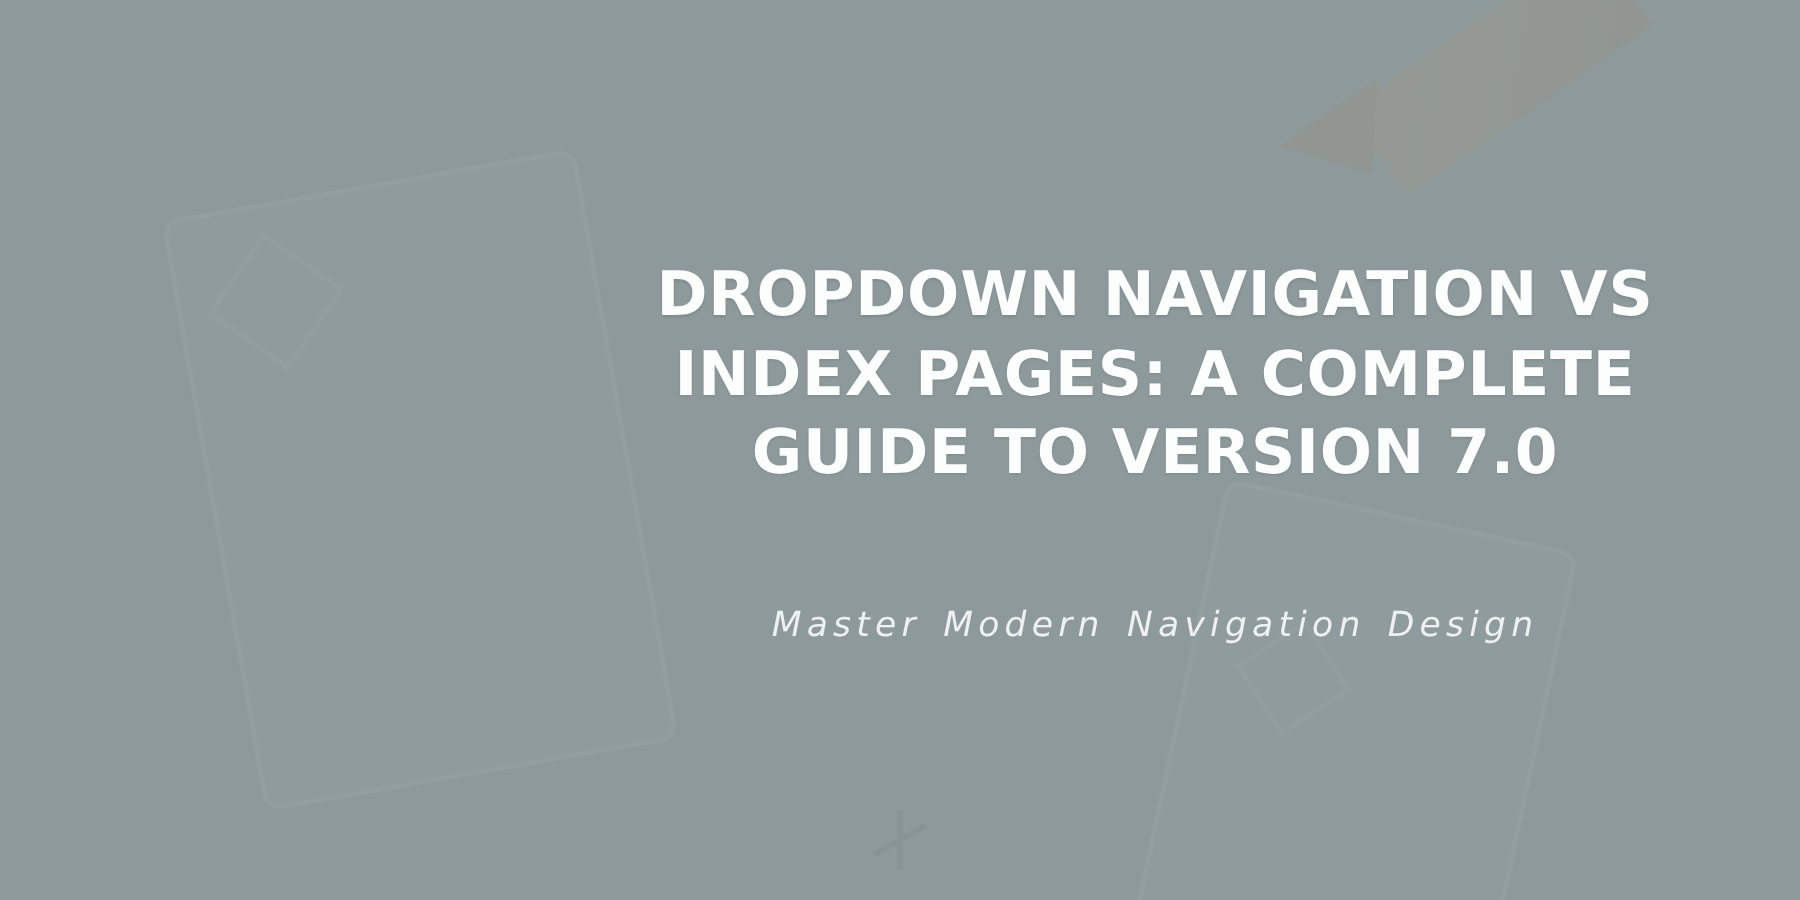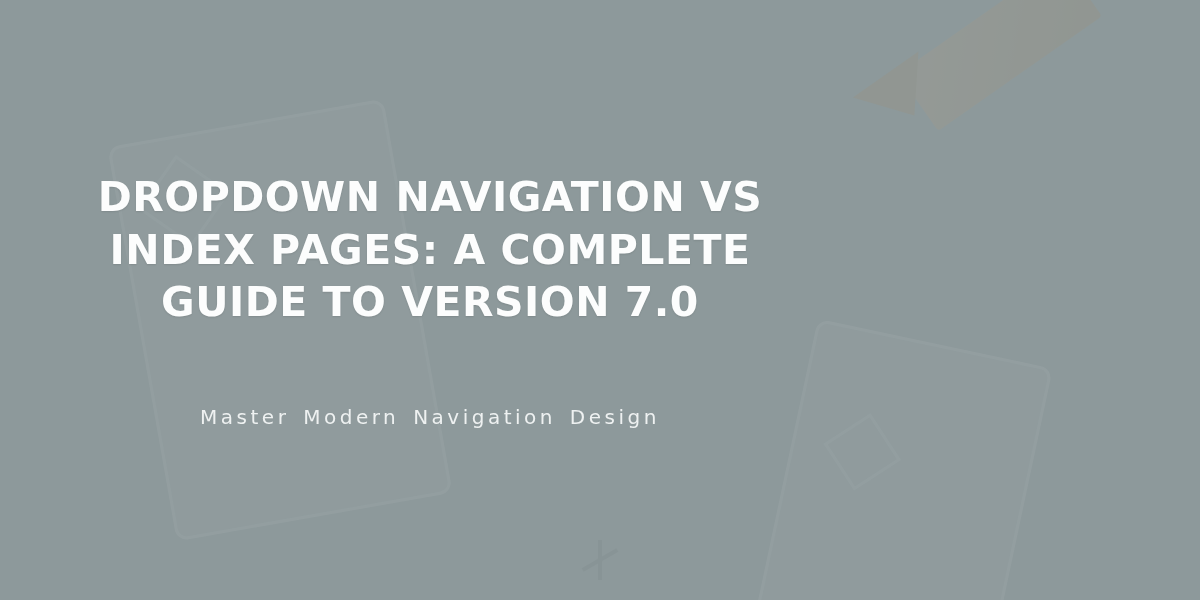--- a/index.html
+++ b/index.html
@@ -15,22 +15,23 @@
       position: relative;
     }
     .hero {
       width: 100%;
       height: 100%;
       background: #8d999b;
       position: relative;
       display: flex;
       flex-direction: column;
       justify-content: center;
-      align-items: flex-start;
+      align-items: flex-end;
       text-align: center;
+      padding-left: 40px;
     }
     .bg-decoration {
       position: absolute;
       inset: 0;
       overflow: hidden;
       opacity: 0.15;
     }
     .arrow-top {
       position: absolute;
       top: -40px;
@@ -135,23 +136,24 @@
       font-size: 41px;
       line-height: 1.28;
       letter-spacing: 0.5px;
       text-transform: uppercase;
       text-shadow: 0 1px 2px rgba(0,0,0,0.1);
     }
     .subtitle {
       margin-top: 76px;
       color: #eef1f1;
       font-weight: 400;
-      font-size: 20px;
+      font-size: 23px;
       letter-spacing: 3.5px;
       word-spacing: 4px;
+      font-style: italic;
     }
   </style>
 </head>
 <body>
 
 <div class="hero">
   <div class="bg-decoration">
     <div class="arrow-top"></div>
     <div class="screen-shape"></div>
     <div class="screen-shape-2"></div>

